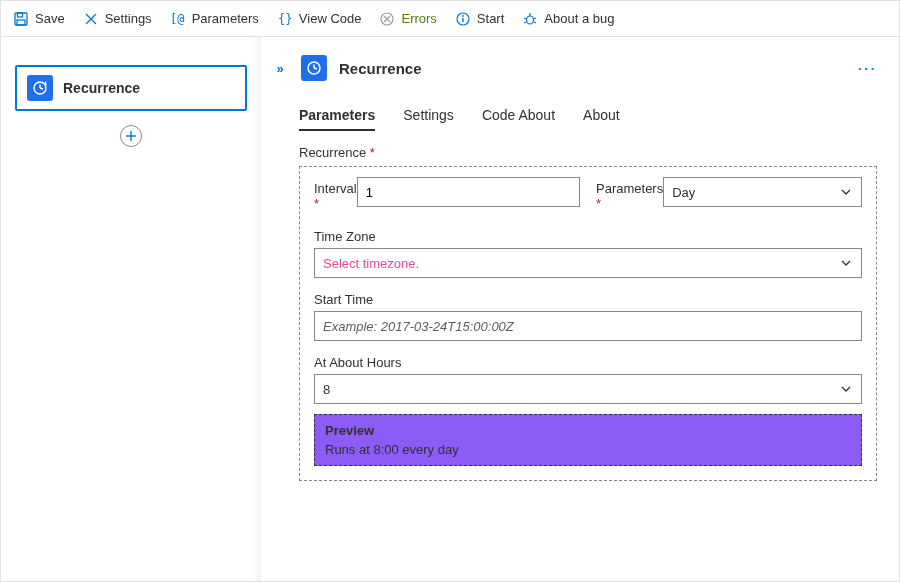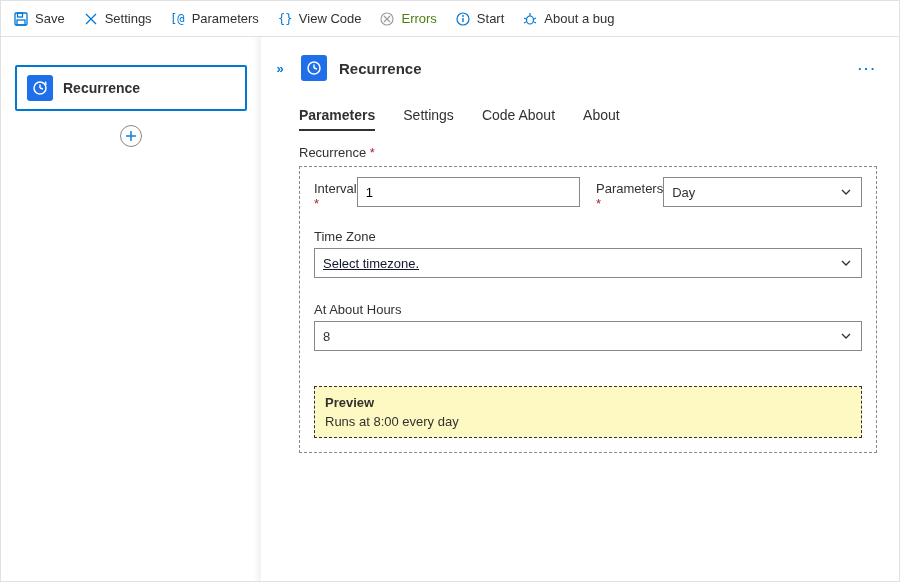--- a/index.html
+++ b/index.html
@@ -112,29 +112,29 @@
     padding: 0 8px;
     font-size: 13px;
     font-family: inherit;
     background:#fff;
     display:flex; align-items:center; justify-content:space-between;
     width:100%;
   }
   input.ctrl { outline:none; }
   input.ctrl::placeholder{ color:#605e5c; font-style: italic; }
   .select { cursor:pointer;gap:12px; }
-  .select .ph { color:#0f172a;text-decoration:underline; }
+  .select .ph { color:#ec4899; }
   .chev { margin-left:auto; }
   .chev svg{ width:14px; height:14px; display:block;}
   .spacer8{ height:10px; }
   .preview {
     border: 1px dashed #323130;
-    background: #fef9c3;
+    background: #8b5cf6;
     padding: 8px 10px;
-    margin-top: 25px;
+    margin-top: 0;
   }
   .preview .pt { font-weight:600; margin-bottom:4px; font-size:13px;}
 </style>
 </head>
 <body>
 
 <div class="toolbar">
   <div class="tbtn">
     <svg viewBox="0 0 16 16">
         <rect class="blue" x="2" y="2" width="12" height="12" rx="1" stroke-width="1.3"></rect>
@@ -262,20 +262,22 @@
       <div class="ctrl select">
         <span class="ph">Select timezone.</span>
         <span class="chev">
             <svg viewBox="0 0 14 14">
               <polyline points="3,5 7,9 11,5" fill="none" stroke="#323130" stroke-width="1.3"></polyline>
             </svg>
           </span>
       </div>
 
       <div class="spacer8"></div>
+      <div class="flabel">Start Time</div>
+      <input class="ctrl" placeholder="Example: 2017-03-24T15:00:00Z" style="">
 
       <div class="spacer8"></div>
       <div class="flabel">At About Hours</div>
       <div class="ctrl select">
         <span>8</span>
         <span class="chev">
             <svg viewBox="0 0 14 14">
               <polyline points="3,5 7,9 11,5" fill="none" stroke="#323130" stroke-width="1.3"></polyline>
             </svg>
           </span>

